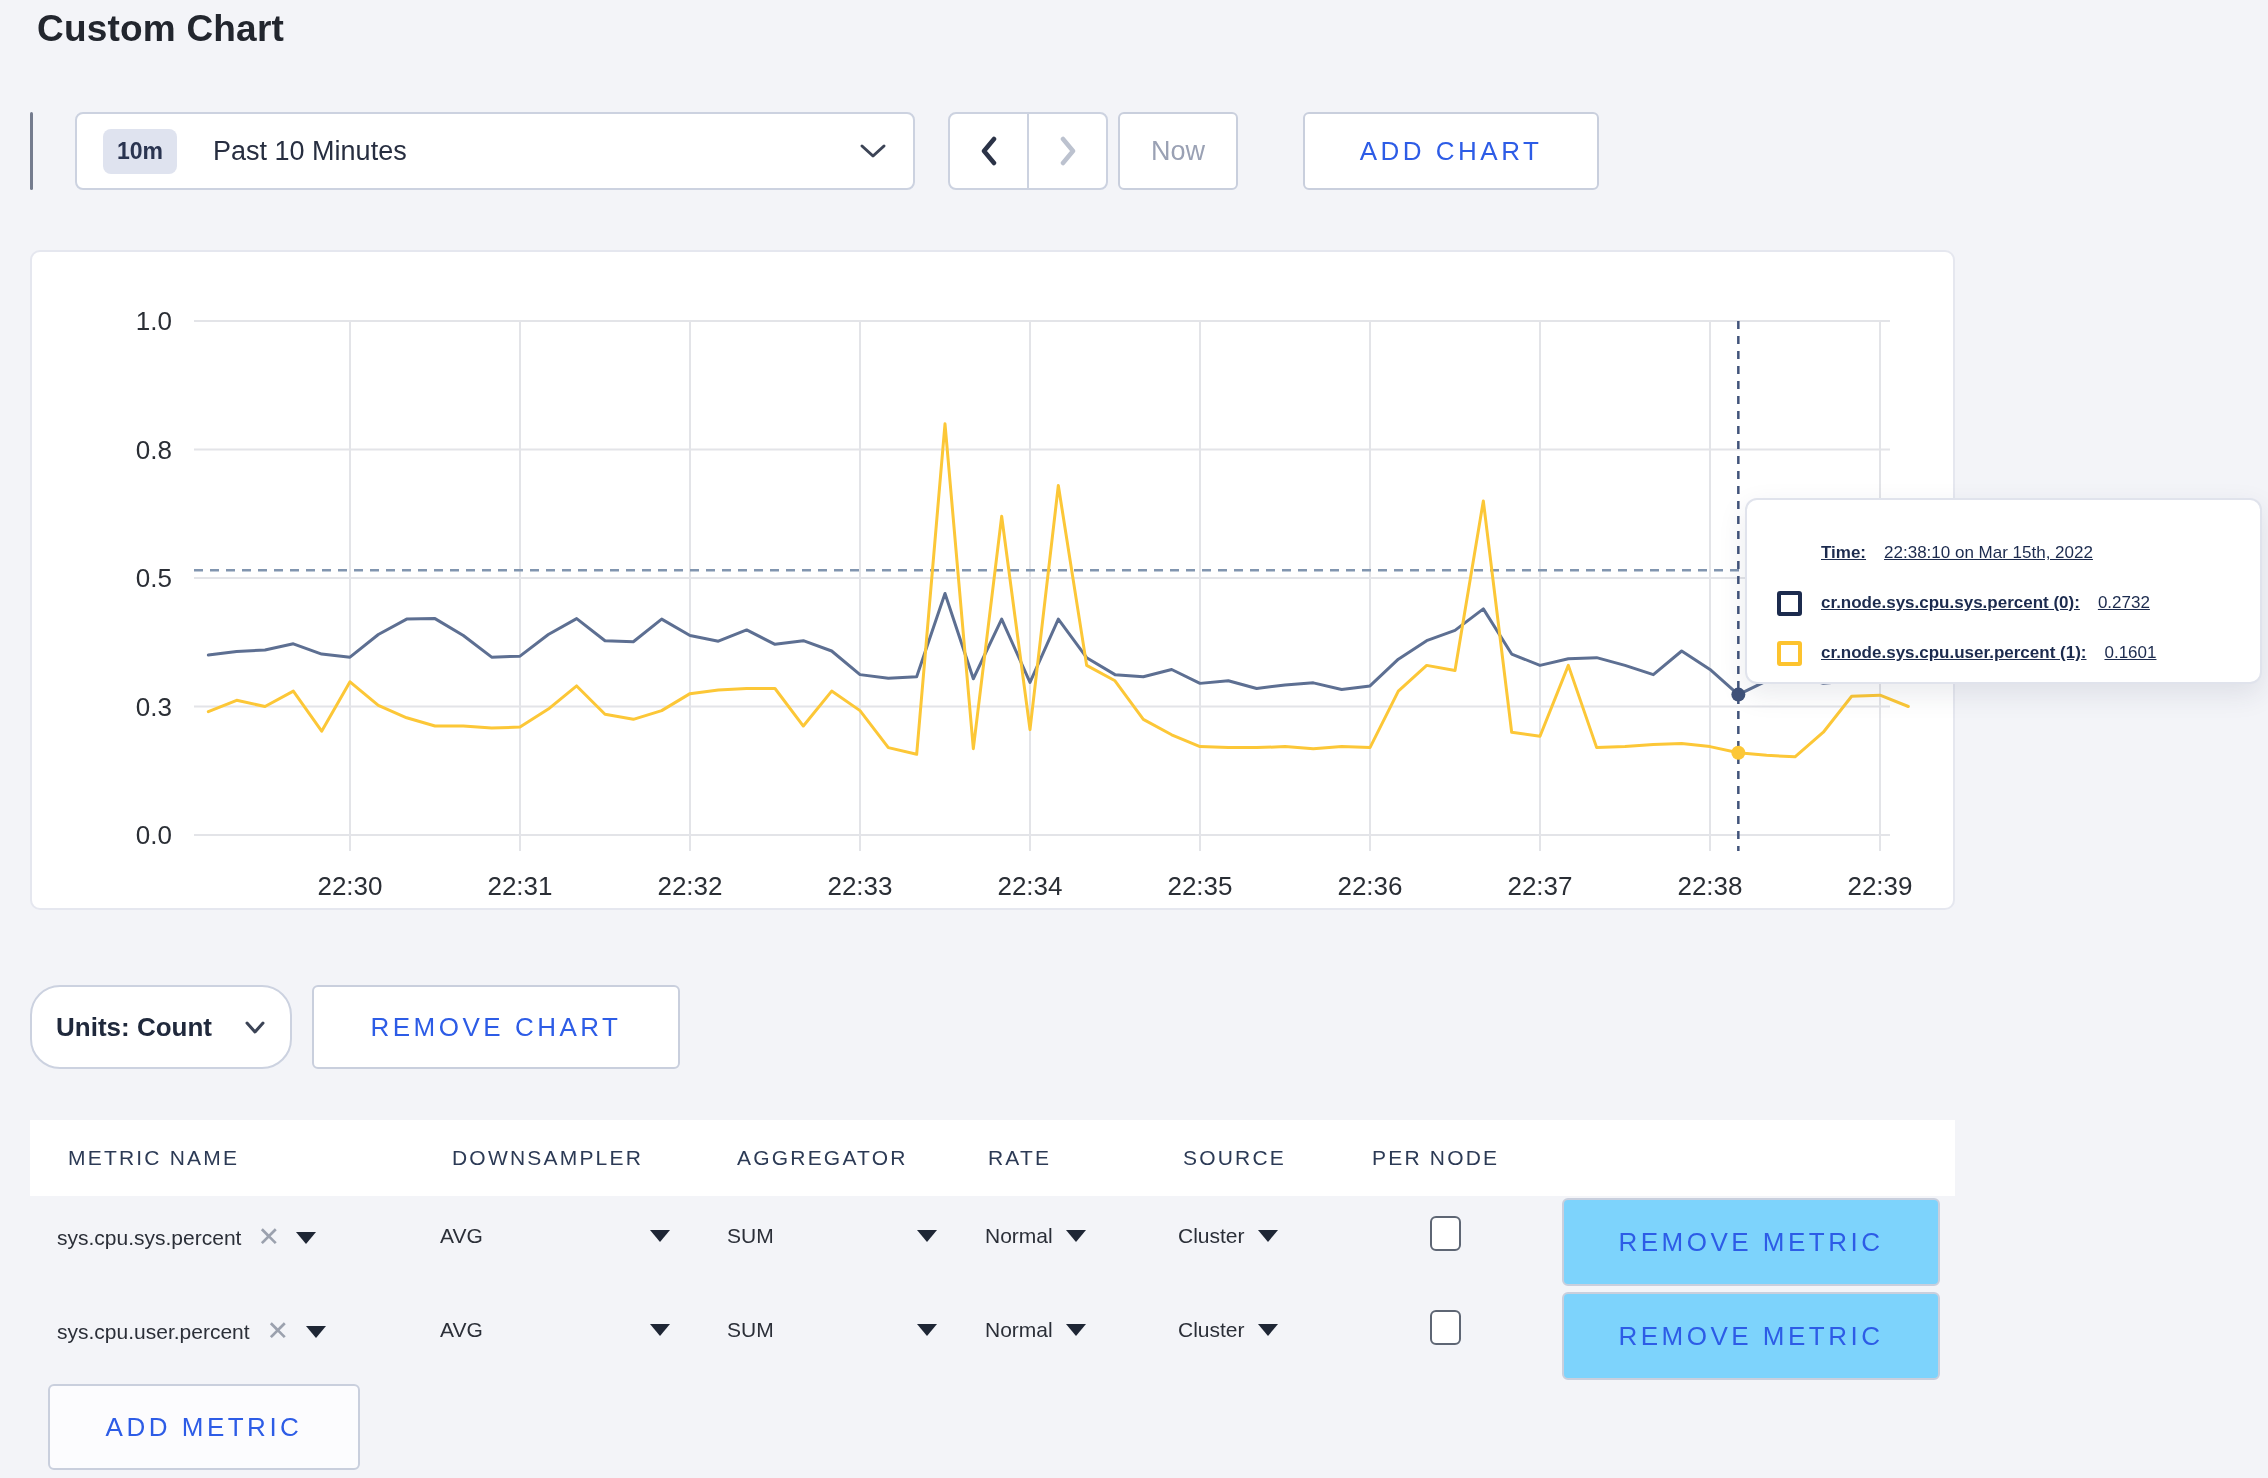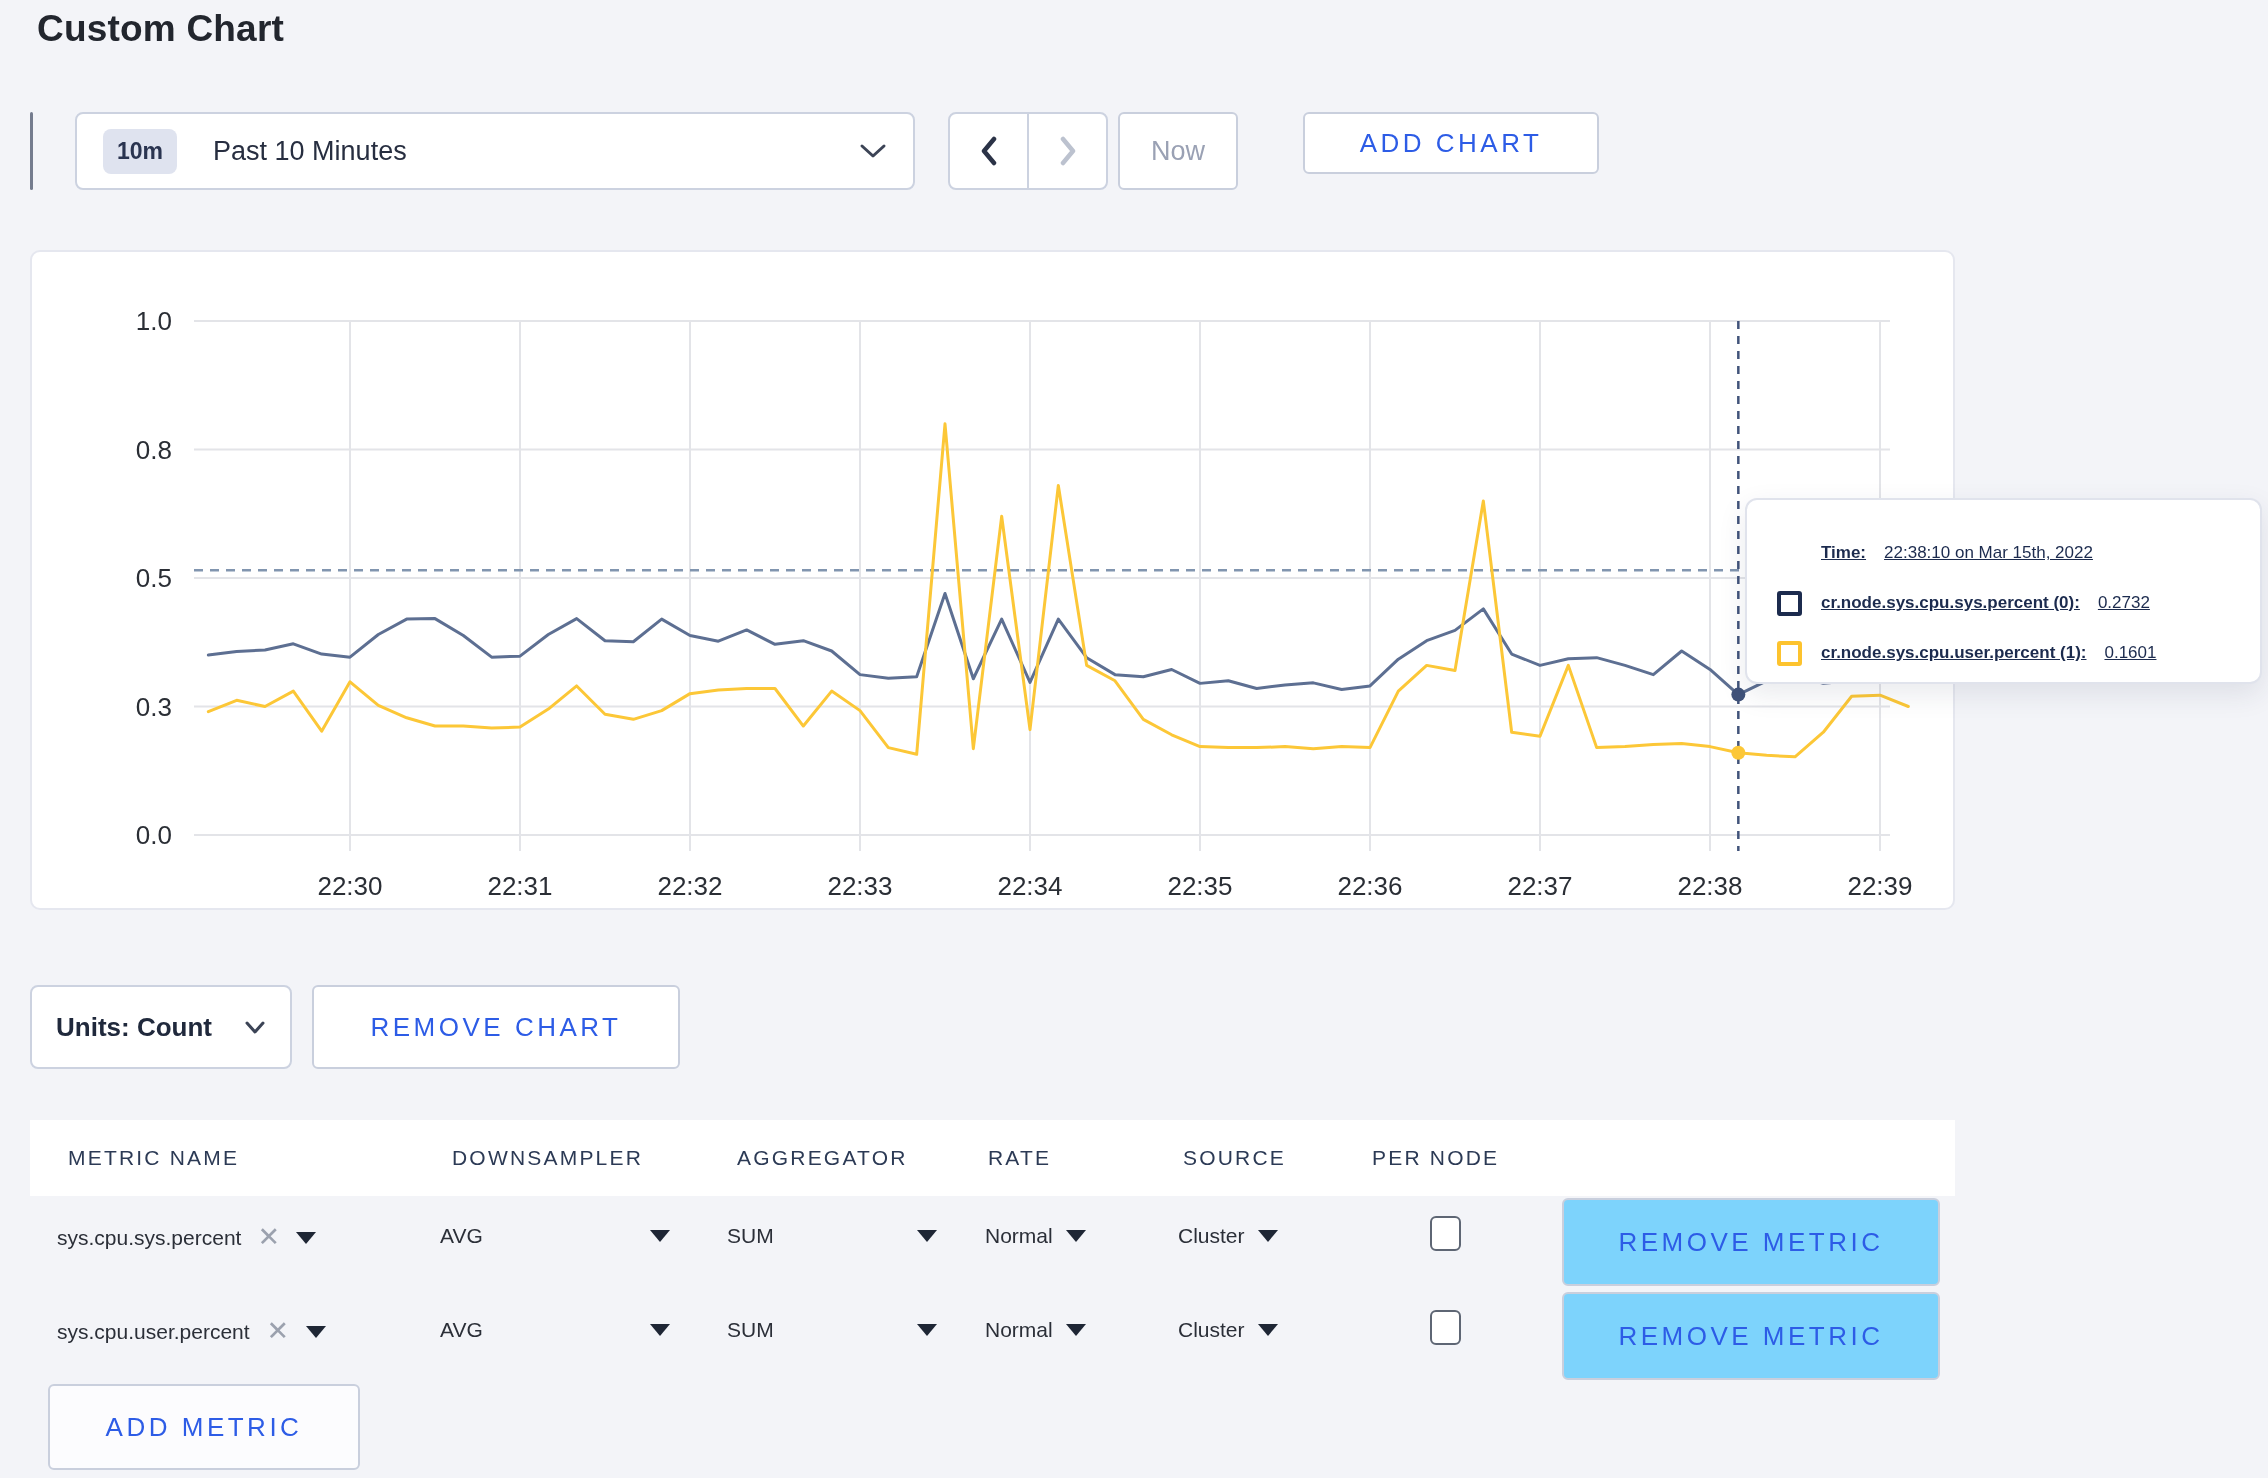--- a/index.html
+++ b/index.html
@@ -32,21 +32,21 @@
   
   .tooltip { background:#ffffff; border:2px solid #e0e3ec; border-radius:12px;
              box-shadow:0 10px 28px rgba(40,50,80,0.10); padding:28px 30px 24px 30px; z-index:5; }
   .tt-row { display:flex; align-items:center; height:50px; color:#1c2b4e; font-size:17px;text-decoration:underline; }
   .tt-spacer { width:44px; flex:0 0 44px; }
   .tt-square { width:25px; height:25px; border-radius:3px; background:#fff; flex:0 0 25px; margin-right:19px; }
   .tt-label { font-weight:700; color:#1c2b4e; white-space:nowrap; }
   .tt-value { margin-left:18px; color:#1c2b4e; white-space:nowrap; }
 
   
-  .units-box { width:262px; height:84px; padding:0 24px; justify-content:space-between; cursor:pointer; }
+  .units-box { width:262px; height:84px; padding:0 24px; justify-content:space-between; cursor:pointer;border-radius:30px; }
   .units-text { font-weight:700; font-size:26px; color:#20293c; }
 
   
   .thead-band { background:#ffffff; }
   .th { font-size:21px; letter-spacing:2.2px; color:#2c3a55; font-weight:500; white-space:nowrap; }
   .cell-text { font-size:21px; color:#2b2f38; white-space:nowrap; }
   .caret { width:0; height:0; border-left:10px solid transparent; border-right:10px solid transparent; border-top:12px solid #1e2635; display:inline-block; }
   .xicon { color:#9ba1ae; font-size:27px; line-height:1; }
   .checkbox { display:inline-block; width:31px; height:35px; border:2.5px solid #5e6674; border-radius:6px; background:#fff; cursor:pointer; }
   .row-flex { display:flex; align-items:center; }
@@ -78,21 +78,21 @@
     </div>
     <div class="navbtn last">
       <svg width="20" height="30" viewBox="0 0 20 30">
         <polyline points="5,3 15,15 5,27" fill="none" stroke="#bcc2cf" stroke-width="4.5" stroke-linecap="round" stroke-linejoin="round"></polyline>
       </svg>
     </div>
   </div>
 
   <div class="abs btn btn-now" style="left:1118px; top:112px;">Now</div>
 
-  <div class="abs btn btn-blue" style="left:1303px; top:112px; width:296px; height:62px;">ADD CHART</div>
+  <div class="abs btn btn-blue" style="left:1303px; top:112px; width:296px; height:78px;">ADD CHART</div>
 
   <div class="abs card" style="left:30px; top:250px; width:1925px; height:660px;">
     <svg id="chart-svg" width="1925" height="660" viewBox="0 0 1925 660">
         <line x1="162" y1="583" x2="1858" y2="583" stroke="#e3e4e8" stroke-width="2"></line>
         <text x="140" y="592" text-anchor="end" font-size="26" fill="#2a2e35">0.0</text>
         <line x1="162" y1="454.5" x2="1858" y2="454.5" stroke="#e3e4e8" stroke-width="2"></line>
         <text x="140" y="463.5" text-anchor="end" font-size="26" fill="#2a2e35">0.3</text>
         <line x1="162" y1="326" x2="1858" y2="326" stroke="#e3e4e8" stroke-width="2"></line>
         <text x="140" y="335" text-anchor="end" font-size="26" fill="#2a2e35">0.5</text>
         <line x1="162" y1="197.5" x2="1858" y2="197.5" stroke="#e3e4e8" stroke-width="2"></line>

